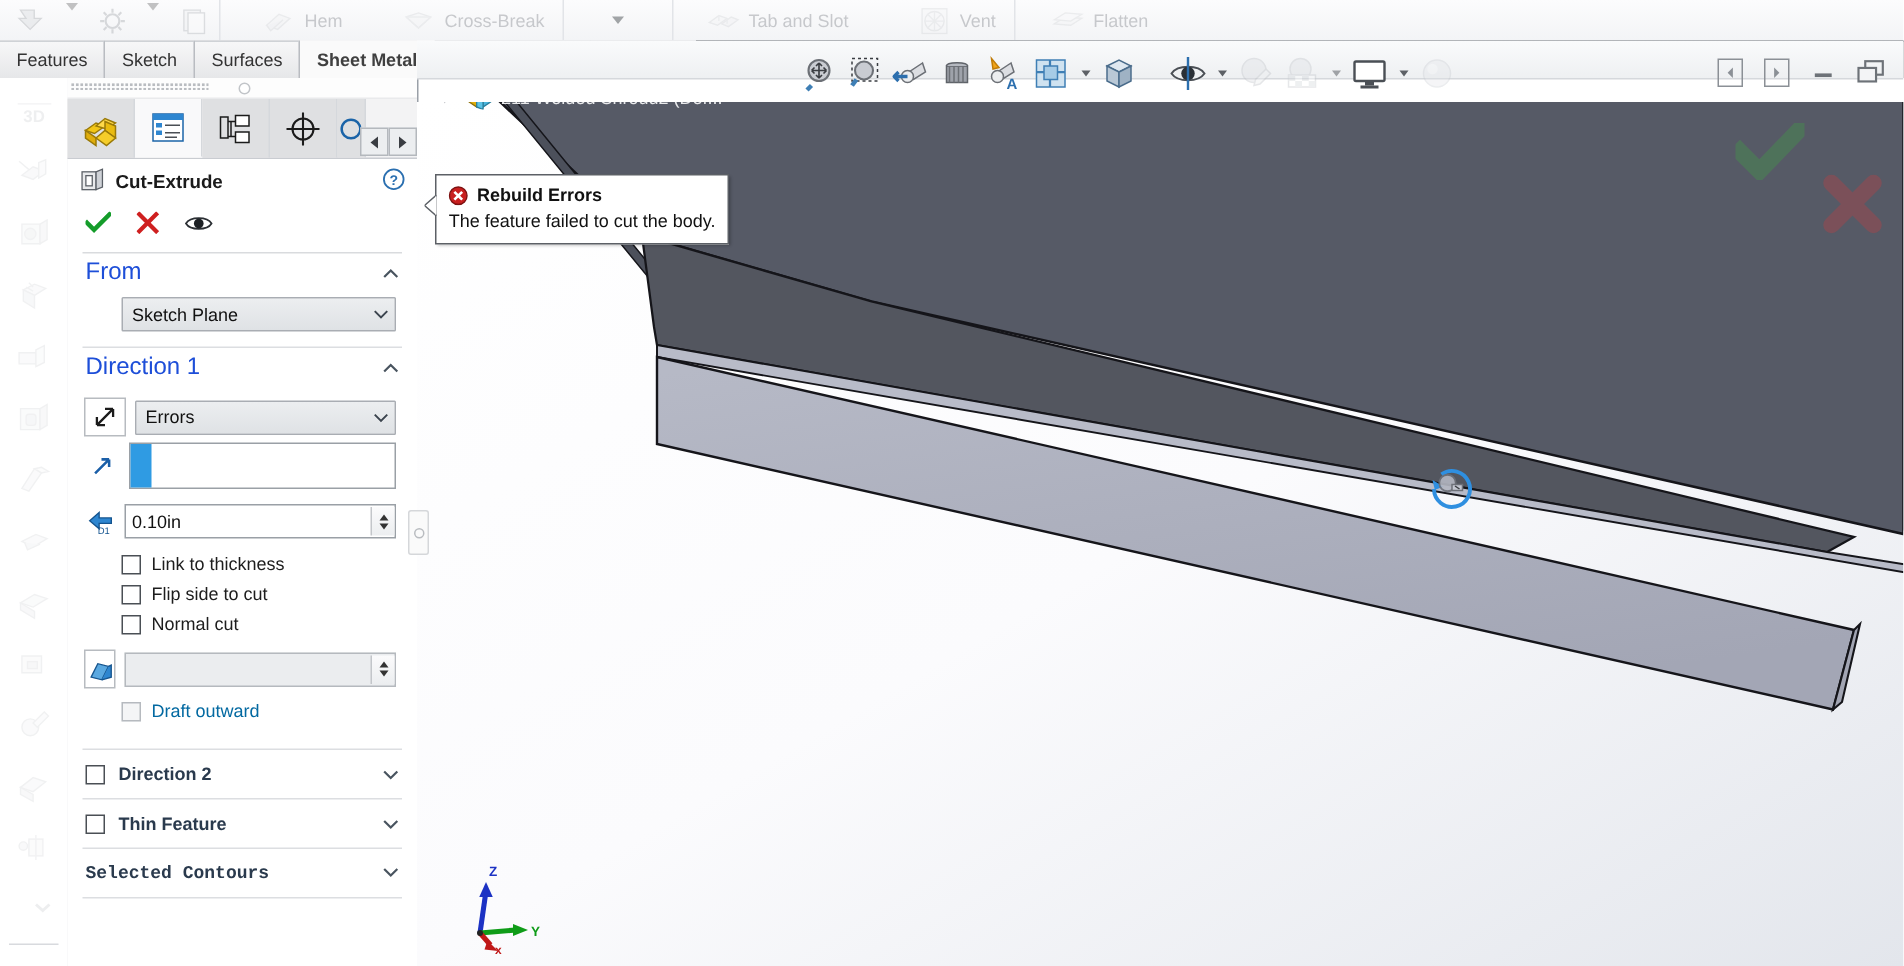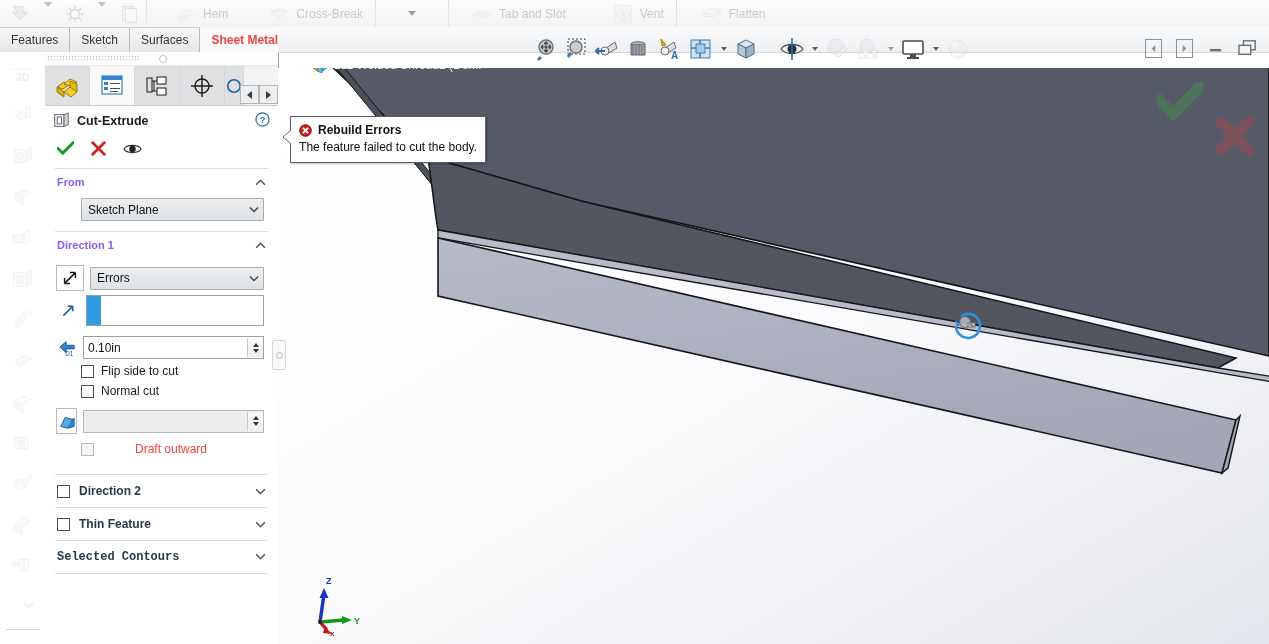--- a/index.html
+++ b/index.html
@@ -22,21 +22,21 @@
   .rb-more{width:26px;height:27px;display:flex;align-items:center;justify-content:center;opacity:.55;}
   .caret-d{width:0;height:0;border-left:4px solid transparent;border-right:4px solid transparent;border-top:5px solid #555;}
 
   
   .cmtabs{position:absolute;left:0;top:27px;width:1269px;height:25px;background:#e9eaec;}
   .cmtabs .row{display:flex;height:25px;align-items:stretch;}
   .cmtab{display:flex;align-items:center;padding:0 11px;font-size:12px;color:#333;
     background:linear-gradient(#f7f7f8,#e6e7e9);border-right:1px solid #b9bcc1;
     border-top:1px solid #cfd2d6;}
   .cmtab.first{border-left:none;}
-  .cmtab.active{background:#fafafa;font-weight:bold;color:#ef4444;border-top:1px solid #fafafa;}
+  .cmtab.active{background:#fafafa;font-weight:bold;color:#404040;border-top:1px solid #fafafa;}
   .cmtab-fill{flex:1;background:#4b5059;border-top:1px solid #3d424a;}
 
   
   .leftstrip{position:absolute;left:0;top:52px;width:45px;height:592px;
     background:#fff;border-right:1px solid #e7e8ea;}
   .ls-item{height:41px;display:flex;align-items:center;justify-content:center;opacity:.30;}
   .ls-ico{width:28px;height:28px;}
   .ls-divider{height:1px;background:#d8dade;margin:3px 6px;}
 
   
@@ -61,21 +61,21 @@
 
   .pm-title{display:flex;align-items:center;height:29px;padding:0 8px;gap:7px;}
   .pm-title .t{font-weight:bold;font-size:12.5px;color:#1b1b1b;}
   .pm-title .help{margin-left:auto;}
   .pm-actions{display:flex;align-items:center;gap:17px;height:30px;padding:0 12px;}
   .pm-actions .act{cursor:default;}
   .pm-sep{height:1px;background:#d9dbde;margin:3px 10px 0 10px;}
 
   .sec{padding:0;}
   .sec-head{display:flex;align-items:center;height:26px;padding:0 12px;gap:7px;}
-  .sec-head .name{font-weight:bold;color:#8b5cf6;font-size:11px;}
+  .sec-head .name{font-weight:normal;color:#1d4ed8;font-size:16px;}
   .sec-head .chev{margin-left:auto;}
   .chev-up,.chev-dn{width:11px;height:7px;}
   .sec-line{height:1px;background:#dcdee1;margin:0 10px;}
   .sec-body{padding:5px 0 8px 0;}
 
   .row-ctl{display:flex;align-items:center;gap:6px;padding:2px 12px 2px 11px;}
   .sel-box{flex:1;height:21px;background:linear-gradient(#eceef0,#dfe2e5);
     border:1px solid #a9adb3;border-radius:1px;display:flex;align-items:center;
     padding:0 3px 0 6px;font-size:12px;color:#111;}
   .sel-box .val{flex:1;}
@@ -93,21 +93,21 @@
   .numfield.dis{background:#ebedef;border-color:#b5b9be;}
   .spin{width:15px;height:19px;border-left:1px solid #c3c6ca;display:flex;flex-direction:column;
     justify-content:center;align-items:center;gap:2px;background:linear-gradient(#fbfbfc,#eceef0);}
   .sp-u{width:0;height:0;border-left:3.5px solid transparent;border-right:3.5px solid transparent;border-bottom:4px solid #333;}
   .sp-d{width:0;height:0;border-left:3.5px solid transparent;border-right:3.5px solid transparent;border-top:4px solid #333;}
 
   .cbrow{display:flex;align-items:center;gap:7px;padding:3px 12px 3px 36px;}
   .cbox{width:11px;height:11px;border:1px solid #4a4f55;background:#fff;flex:0 0 11px;}
   .cbox.dis{border-color:#b6babf;background:#f4f5f6;}
   .cblbl{font-size:12px;color:#1d1d1d;}
-  .cblbl.dis{color:#ef4444;margin-left:34px;}
+  .cblbl.dis{color:#0369a1;}
 
   .sec-cb{display:flex;align-items:center;height:32px;padding:0 12px;gap:9px;}
   .sec-cb .name{font-weight:bold;color:#2a3a4d;font-size:12px;}
   .sec-cb .chev{margin-left:auto;}
 
   
   .viewbar{position:absolute;left:278px;top:27px;width:991px;height:25px;
     background:linear-gradient(#fafbfc,#eef0f2);border-bottom:1px solid #d5d8dc;}
   .vb-row{position:absolute;left:0;top:0;height:46px;display:flex;align-items:center;gap:1px;padding-left:253px;}
   .vb-btn{width:30px;height:40px;display:flex;align-items:center;justify-content:center;}
@@ -524,20 +524,24 @@
           </span>
           <div class="numfield">
             <input readonly="" value="0.10in" style="">
             <span class="spin">
                 <span class="sp-u"></span>
                 <span class="sp-d"></span>
               </span>
           </div>
         </div>
 
+        <div class="cbrow" style="margin-top:5px;">
+          <span class="cbox"></span>
+          <span class="cblbl">Link to thickness</span>
+        </div>
         <div class="cbrow">
           <span class="cbox"></span>
           <span class="cblbl">Flip side to cut</span>
         </div>
         <div class="cbrow">
           <span class="cbox"></span>
           <span class="cblbl">Normal cut</span>
         </div>
 
         <div class="row-ctl" style="padding-right:14px;margin-top:5px;">

